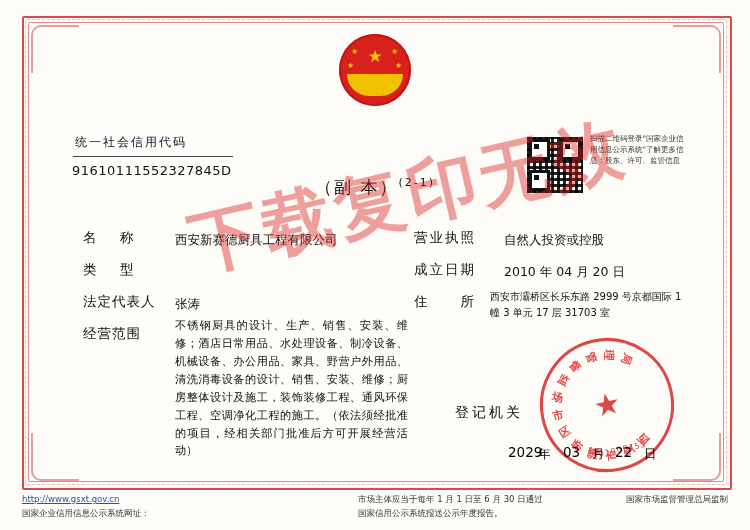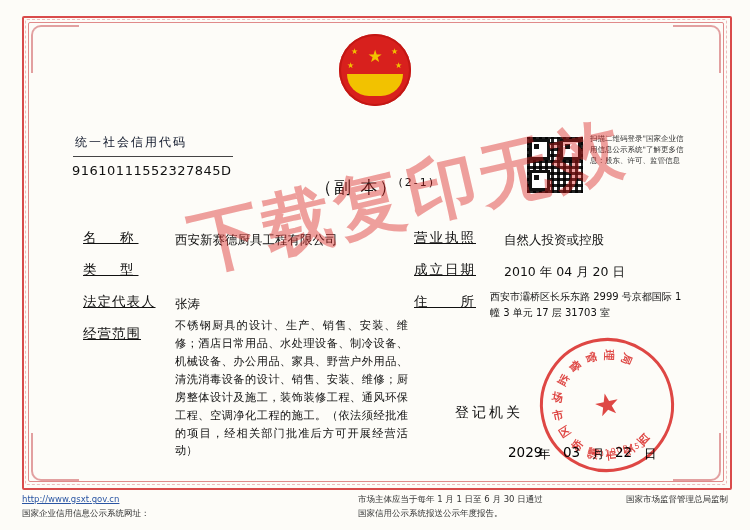--- a/index.html
+++ b/index.html
@@ -92,21 +92,21 @@
   .qr .fp i{display:block;width:5px;height:5px;background:#111;margin:2px;}
   .qr .fp1{left:2px;top:2px;}
   .qr .fp2{right:2px;top:2px;}
   .qr .fp3{left:2px;bottom:2px;}
   .qr-note{
     position:absolute;left:590px;top:134px;width:98px;
     font-size:7.5px;line-height:1.45;color:#333;
   }
 
   
-  .fld-label{position:absolute;font-size:13.5px;color:#111;letter-spacing:5px;text-decoration:underline;}
+  .fld-label{position:absolute;font-size:13.5px;color:#111;letter-spacing:5px;}
   .fld-label.nosp{letter-spacing:2px;}
   .fld-value{position:absolute;font-size:12.5px;color:#111;line-height:1.55;}
 
   .l1{left:83px;top:229px;}
   .v1{left:175px;top:230px;}
   .l2{left:83px;top:261px;}
   .v2{left:175px;top:262px;}
   .l3{left:83px;top:293px;letter-spacing:1px;}
   .v3{left:175px;top:294px;}
   .l4{left:83px;top:325px;letter-spacing:1px;}

